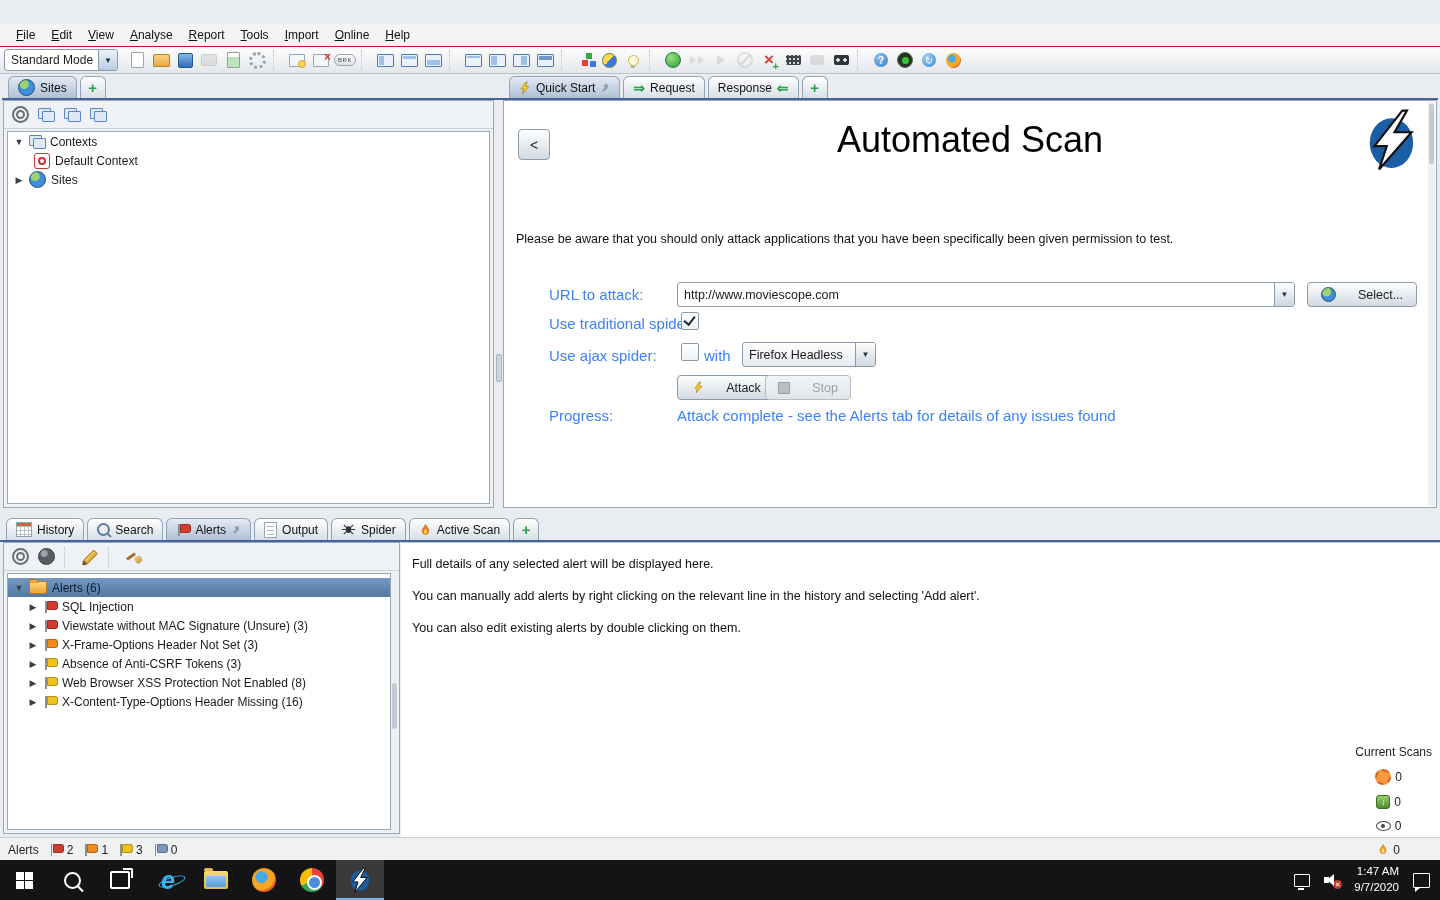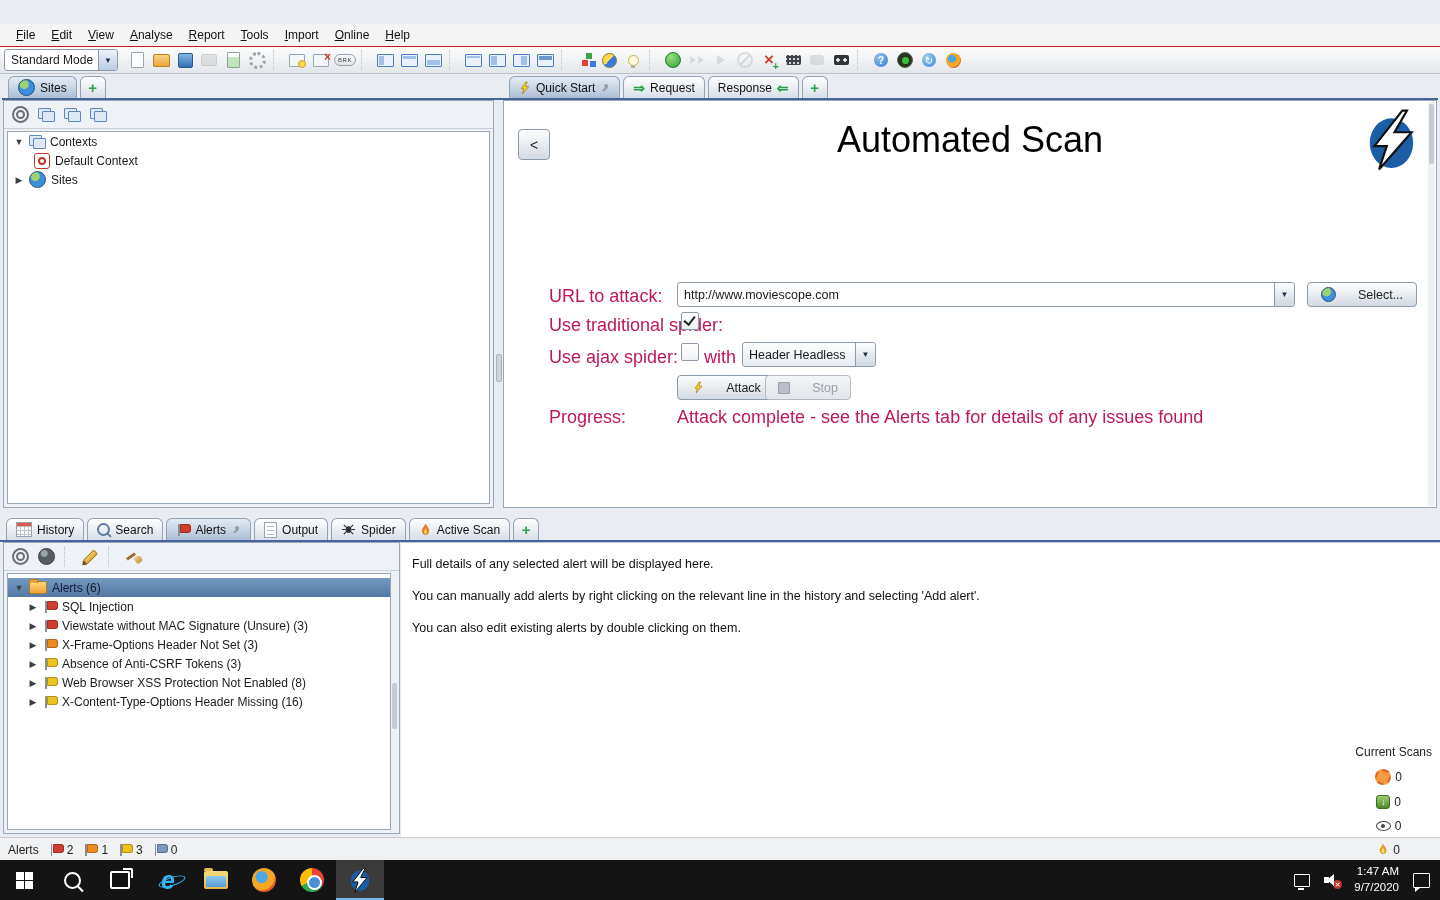--- a/index.html
+++ b/index.html
@@ -151,21 +151,21 @@
   .splitter-v{position:absolute;left:494px;top:26px;width:8px;bottom:6px;background:#e9ecf0;}
   .splitter-v .grab{position:absolute;left:2px;top:254px;width:4px;height:26px;background:#cfd5dc;border:1px solid #aab2bb;border-radius:2px;}
 
   
   .qs-content{position:absolute;inset:0;overflow:hidden;}
   .backbtn{position:absolute;left:14px;top:28px;width:30px;height:29px;border:1px solid #8d9aa9;border-radius:4px;
            background:linear-gradient(#fdfefe,#d3dae2);display:flex;align-items:center;justify-content:center;font-size:14px;color:#222;}
   .qs-title{position:absolute;left:0;right:0;top:18px;text-align:center;font-size:36px;color:#000;}
   .qs-logo{position:absolute;right:12px;top:8px;width:62px;height:62px;}
   .qs-p{position:absolute;left:12px;right:80px;font-size:12.5px;color:#111;}
-  .form-label{position:absolute;font-size:18px;color:#be185d;}
+  .form-label{position:absolute;font-size:15px;color:#3b82f6;}
   .combo{position:absolute;display:flex;align-items:center;height:23px;border:1px solid #8d9aa9;border-radius:3px;background:#fff;font-size:12.5px;}
   .combo .val{padding-left:6px;overflow:hidden;white-space:nowrap;}
   .combo .carrow{margin-left:auto;width:19px;align-self:stretch;border-left:1px solid #8d9aa9;border-radius:0 2px 2px 0;
         background:linear-gradient(#fdfefe,#cfd7e0);display:flex;align-items:center;justify-content:center;font-size:8px;color:#234;}
   .btn{position:absolute;display:flex;align-items:center;justify-content:center;gap:22px;height:23px;padding:0 10px;
        border:1px solid #8d9aa9;border-radius:4px;background:linear-gradient(#fdfefe,#d3dae2);font-size:12.5px;color:#222;}
   .btn.disabled{color:#9aa1aa;border-color:#b3bcc6;background:linear-gradient(#f2f4f6,#e2e6ea);}
   .stop-sq{width:10px;height:10px;background:#b9bfc6;border:1px solid #9aa1aa;flex:none;}
   .checkbox{position:absolute;width:16px;height:16px;border:1px solid #8d9aa9;border-radius:2px;background:linear-gradient(#fff,#eef1f4);}
   .checkbox.checked::after{content:"";position:absolute;left:4px;top:1px;width:5px;height:9px;border-right:2.5px solid #1e2c1e;border-bottom:2.5px solid #1e2c1e;transform:rotate(38deg);}
@@ -349,39 +349,40 @@
       </div>
 
     <div class="panelbox qs-box">
       <div class="qs-content">
         <div class="backbtn">&lt;</div>
         <div class="qs-title">Automated Scan</div>
         <svg class="qs-logo" viewBox="0 0 40 40">
             <ellipse cx="19" cy="22" rx="14" ry="16" fill="#1b5ea6"></ellipse>
             <polygon points="26,1 8,24 16,24 11,39 32,15 21,15 29,1" fill="#fff" stroke="#111" stroke-width="1.4"></polygon>
           </svg>
+        <p class="qs-p" style="top:118px;">Please be aware that you should only attack applications that you have been specifically been given permission to test.</p>
 
         <span class="form-label" style="left:45px;top:185px;">URL to attack:</span>
         <div class="combo" style="left:173px;top:181px;width:616px;">
           <span class="val">http://www.moviescope.com</span>
           <span class="carrow">▼</span>
         </div>
         <div class="btn" style="left:803px;top:181px;width:88px;">
           <span class="globe" style="width:13px;height:13px;"></span>
           <span>Select...</span>
         </div>
 
         <span class="form-label" style="left:45px;top:214px;">Use traditional spider:</span>
         <div class="checkbox checked" style="left:177px;top:211px;"></div>
 
         <span class="form-label" style="left:45px;top:246px;">Use ajax spider:</span>
         <div class="checkbox" style="left:177px;top:242px;"></div>
         <span class="form-label" style="left:200px;top:246px;">with</span>
         <div class="combo" style="left:238px;top:241px;width:132px;background:linear-gradient(#fdfefe,#e7ebf0);">
-          <span class="val">Header Headless</span>
+          <span class="val">Firefox Headless</span>
           <span class="carrow">▼</span>
         </div>
 
         <div class="btn" style="left:173px;top:274px;width:78px;">
           <svg class="bolt" width="11" height="13" viewBox="0 0 16 16">
               <polygon points="9,0 3,9 6.5,9 4.5,16 13,6 8.5,6 11,0" fill="#ffd21e" stroke="#8a6d00" stroke-width="0.8"></polygon>
             </svg>
           <span>Attack</span>
         </div>
         <div class="btn disabled" style="left:261px;top:274px;width:64px;">

